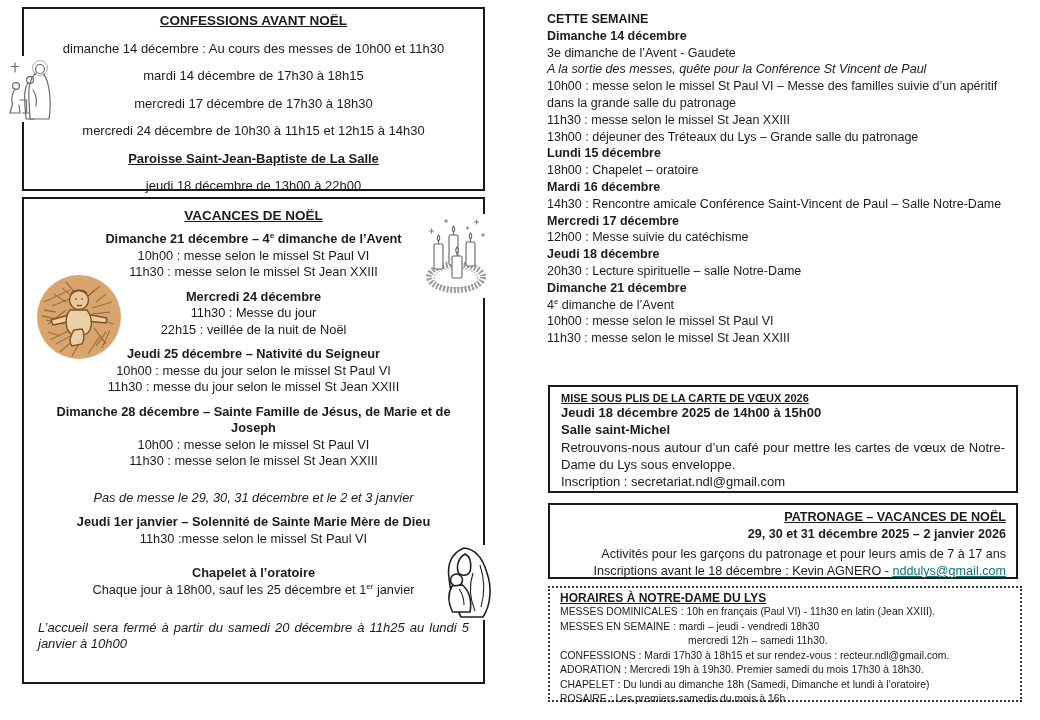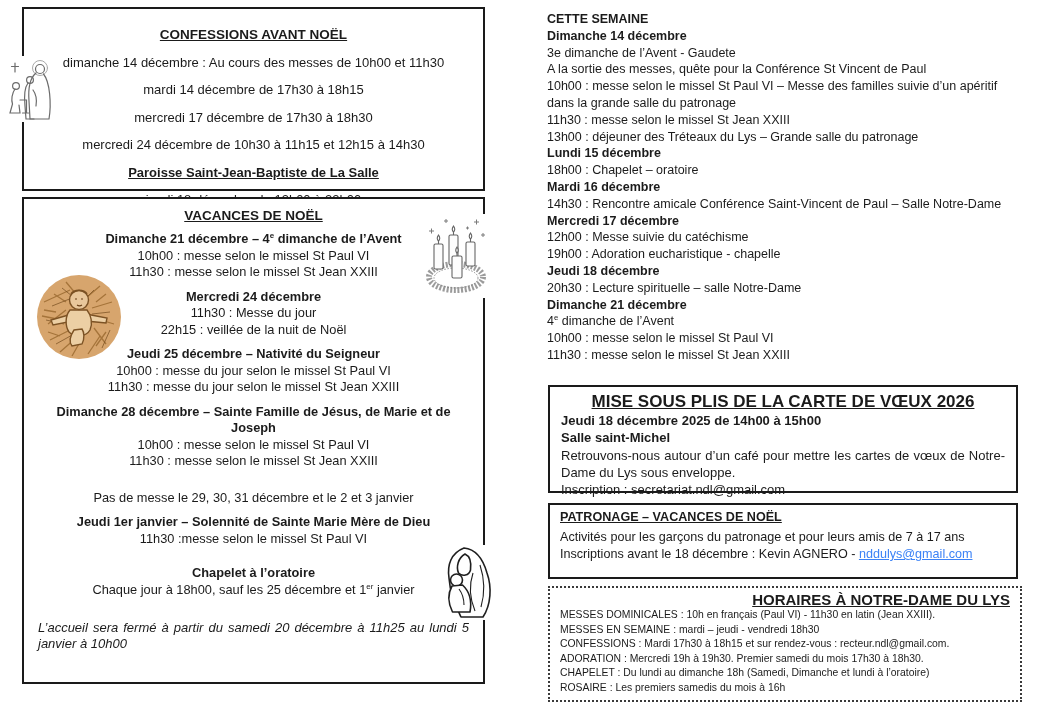--- a/index.html
+++ b/index.html
@@ -1,63 +1,63 @@
 <!DOCTYPE html>
 <html><head>
 <meta charset="utf-8">
 <style>
   html,body{margin:0;padding:0;background:#fff;}
   .page{
     position:relative;width:1040px;height:720px;background:#fff;overflow:hidden;
     font-family:"Liberation Sans", sans-serif;color:#1b1b1b;
   }
   .b{font-weight:bold}
-  .i{}
+  .i{font-style:italic}
   .u{text-decoration:underline}
   .c{text-align:left}
   sup{font-size:.62em;vertical-align:super;line-height:0}
   .ln{margin:0}
   .mt8{margin-top:8px}
   .mt18{margin-top:18px}
   .mt20{margin-top:20px}
 
   
   .solid-box{position:absolute;border:2px solid #1a1a1a;box-sizing:border-box;background:#fff}
-  .cbox{left:22px;top:7px;width:463px;height:184px;padding-top:18px;text-align:center;font-size:13px}
+  .cbox{left:22px;top:7px;width:463px;height:184px;padding-top:4px;text-align:center;font-size:13px}
   .cbox .box-title{font-size:13.5px;margin-bottom:2px}
   .cbox .ln{margin-top:12.5px;line-height:15px}
 
   .vbox{left:22px;top:197px;width:463px;height:487px;padding:9px 10px 12px;text-align:center;font-size:12.8px}
   .vbox .box-title{font-size:13.5px}
   .vbox .ln{line-height:16.5px}
   .vbox .lines{margin-top:6px}
   .closure-note{
     margin:22px 4px 0;text-align:justify;font-style:italic;font-size:13px;line-height:16px;
   }
 
   
   .week{position:absolute;left:547px;top:11px;width:476px;font-size:12.5px}
   .week .ln{line-height:16.8px}
 
   .mbox{left:548px;top:385px;width:470px;height:108px;padding:5px 11px 0;font-size:13px}
-  .mbox .box-title{text-align:center;font-size:17px}
+  .mbox .box-title{font-size:11px}
   .mbox .ln{line-height:17px}
   .mbox .body-just{text-align:justify;line-height:17px;margin-top:1px}
 
-  .pbox{left:548px;top:503px;width:470px;height:76px;padding:4px 10px 0;text-align:left;font-size:12.6px}
+  .pbox{left:548px;top:503px;width:470px;height:76px;padding:4px 10px 0;text-align:right;font-size:12.6px}
   .pbox .ln{line-height:17px}
   .pbox .act{margin-top:3px}
 
   .hbox{position:absolute;left:548px;top:586px;width:474px;height:116px;box-sizing:border-box;
         border:2px dotted #3a3a3a;background:#fff;padding:3px 10px 0;font-size:10.4px}
-  .hbox .box-title{text-align:right;font-size:15px}
+  .hbox .box-title{text-align:left;font-size:12px}
   .hbox .ln{line-height:14.5px}
   .hbox .indent{padding-left:128px}
 
-  a.mail-link{color:#3b82f6;text-decoration:underline;cursor:pointer}
+  a.mail-link{color:#0f766e;text-decoration:underline;cursor:pointer}
 
   
   .art{position:absolute;background:#fff}
 </style>
 </head>
 <body>
 
 <div class="page">
 
   <div class="solid-box cbox">
@@ -103,50 +103,51 @@
       <div class="ln i">A la sortie des messes, quête pour la Conférence St Vincent de Paul</div>
       <div class="ln ">10h00 : messe selon le missel St Paul VI – Messe des familles suivie d’un apéritif dans la grande salle du patronage</div>
       <div class="ln ">11h30 : messe selon le missel St Jean XXIII</div>
       <div class="ln ">13h00 : déjeuner des Tréteaux du Lys – Grande salle du patronage</div>
       <div class="ln b">Lundi 15 décembre</div>
       <div class="ln ">18h00 : Chapelet – oratoire</div>
       <div class="ln b">Mardi 16 décembre</div>
       <div class="ln ">14h30 : Rencontre amicale Conférence Saint-Vincent de Paul – Salle Notre-Dame</div>
       <div class="ln b">Mercredi 17 décembre</div>
       <div class="ln ">12h00 : Messe suivie du catéchisme</div>
-      <div class="ln ">19h00 : Adoration eucharistique - chapelle</div>
       <div class="ln b">Jeudi 18 décembre</div>
       <div class="ln ">20h30 : Lecture spirituelle – salle Notre-Dame</div>
       <div class="ln b">Dimanche 21 décembre</div>
       <div class="ln "><span>4</span><sup>e</sup><span> dimanche de l’Avent</span></div>
       <div class="ln ">10h00 : messe selon le missel St Paul VI</div>
       <div class="ln ">11h30 : messe selon le missel St Jean XXIII</div>
     </div>
 
   <div class="solid-box mbox">
     <div class="box-title b u">MISE SOUS PLIS DE LA CARTE DE VŒUX 2026</div>
     <div class="ln b c">Jeudi 18 décembre 2025 de 14h00 à 15h00</div>
     <div class="ln b c">Salle saint-Michel</div>
     <div class="ln body-just">Retrouvons-nous autour d’un café pour mettre les cartes de vœux de Notre-Dame du Lys sous enveloppe.</div>
     <div class="ln">Inscription : secretariat.ndl@gmail.com</div>
   </div>
 
   <div class="solid-box pbox">
     <div class="box-title b u ln">PATRONAGE – VACANCES DE NOËL</div>
+    <div class="ln b">29, 30 et 31 décembre 2025 – 2 janvier 2026</div>
     <div class="ln act">Activités pour les garçons du patronage et pour leurs amis de 7 à 17 ans</div>
     <div class="ln">
       <span>Inscriptions avant le 18 décembre : Kevin AGNERO - </span><a class="mail-link">nddulys@gmail.com</a>
     </div>
   </div>
 
   <div class="hbox">
     <div class="box-title b u">HORAIRES À NOTRE-DAME DU LYS</div>
     <div>
         <div class="ln ">MESSES DOMINICALES : 10h en français (Paul VI) - 11h30 en latin (Jean XXIII).</div>
         <div class="ln ">MESSES EN SEMAINE : mardi – jeudi - vendredi 18h30</div>
+        <div class="ln indent">mercredi 12h – samedi 11h30.</div>
         <div class="ln ">CONFESSIONS : Mardi 17h30 à 18h15 et sur rendez-vous : recteur.ndl@gmail.com.</div>
         <div class="ln ">ADORATION : Mercredi 19h à 19h30. Premier samedi du mois 17h30 à 18h30.</div>
         <div class="ln ">CHAPELET : Du lundi au dimanche 18h (Samedi, Dimanche et lundi à l’oratoire)</div>
         <div class="ln ">ROSAIRE : Les premiers samedis du mois à 16h</div>
       </div>
   </div>
 
   <div class="art" style="left:6px;top:56px;width:52px;height:66px">
     <svg width="52" height="66" viewBox="0 0 52 66">
       <g stroke="#6b6b6b" fill="none" stroke-width="1.2" stroke-linecap="round">

